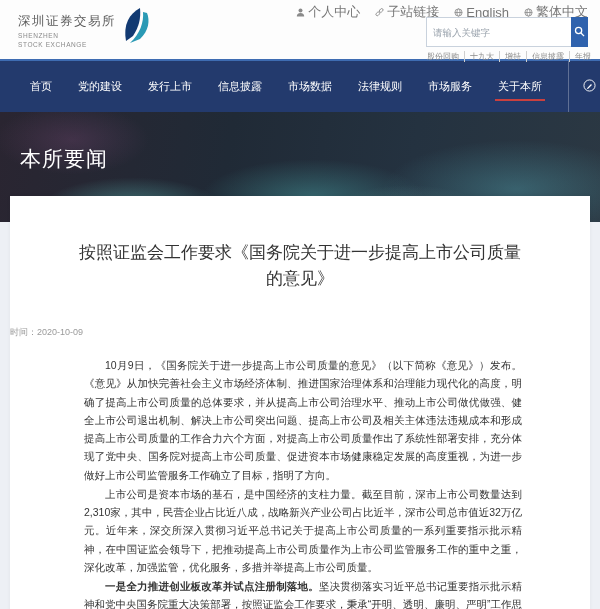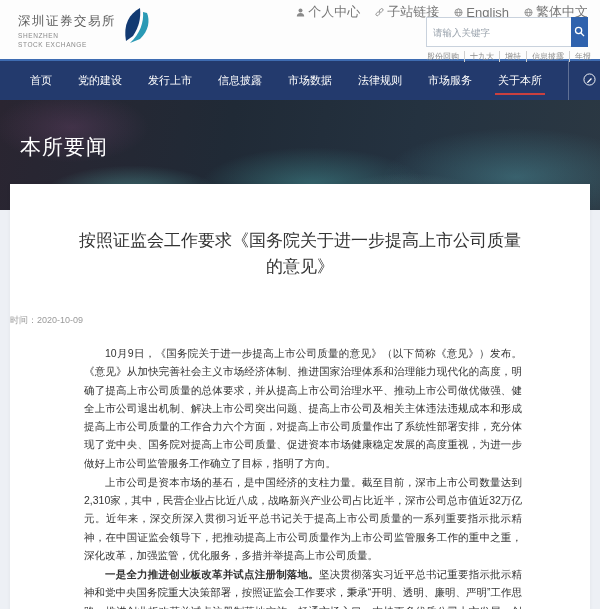--- a/index.html
+++ b/index.html
@@ -26,21 +26,21 @@
     padding:0 6px; color:#555; outline:none; background:#fff; }
   .search-input::placeholder { color:#9aa3ad; }
   .search-btn { width:27px; background:#2f62ad; border:none; display:flex;
     align-items:center; justify-content:center; cursor:pointer; }
   .hotwords { margin-top:4px; display:flex; font-size:8px; color:#8b8b8b; }
   .hotwords span { padding:0 5px; border-right:1px solid #cfcfcf; cursor:pointer; white-space:nowrap; }
   .hotwords span:first-child { padding-left:1px;font-family:Liberation Serif, serif; }
   .hotwords span:last-child { border-right:none; }
 
   
-  .nav { height:41px; background:#233a6d; border-top:2px solid #3e6cb2;
+  .nav { height:53px; background:#233a6d; border-top:2px solid #3e6cb2;
     display:flex; align-items:center; padding-left:30px; color:#fff; }
   .nav-item { font-size:11px; margin-right:26px; position:relative; cursor:pointer;
     padding:4px 0; white-space:nowrap; }
   .nav-item.active::after { content:""; position:absolute; left:-3px; right:-3px;
     bottom:-3px; height:2px; background:#c9403f; }
   .nav-right { margin-left:auto; display:flex; align-items:center; height:100%;
     border-left:1px solid rgba(255,255,255,.28); padding:0 18px 0 14px; cursor:pointer; }
 
   
   .banner { position:relative; height:110px; overflow:hidden;

